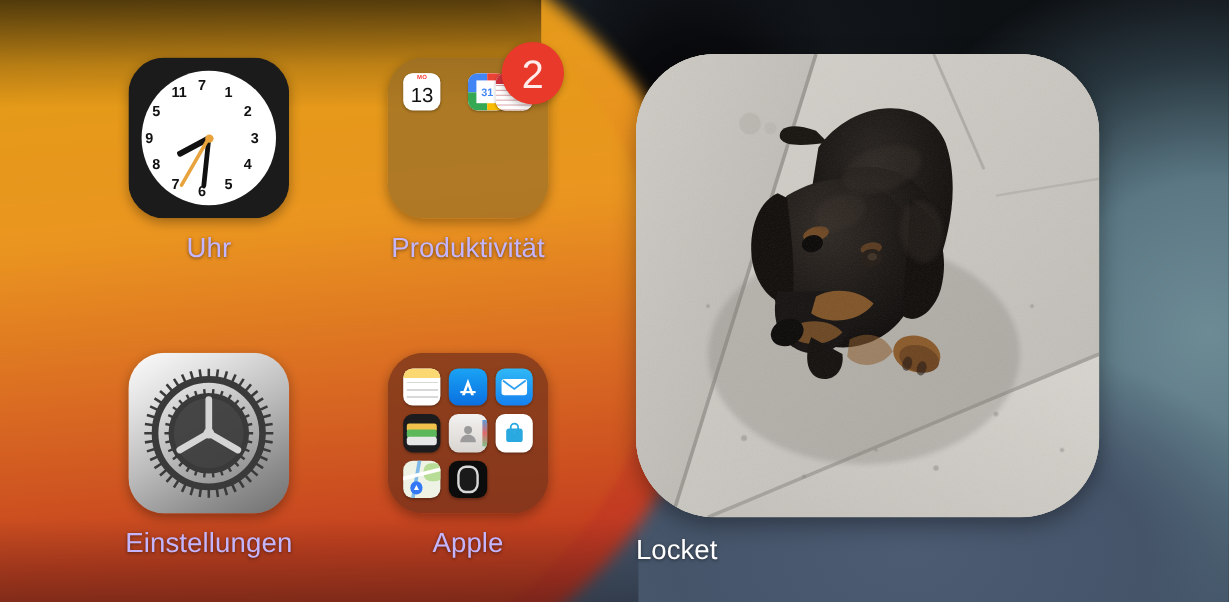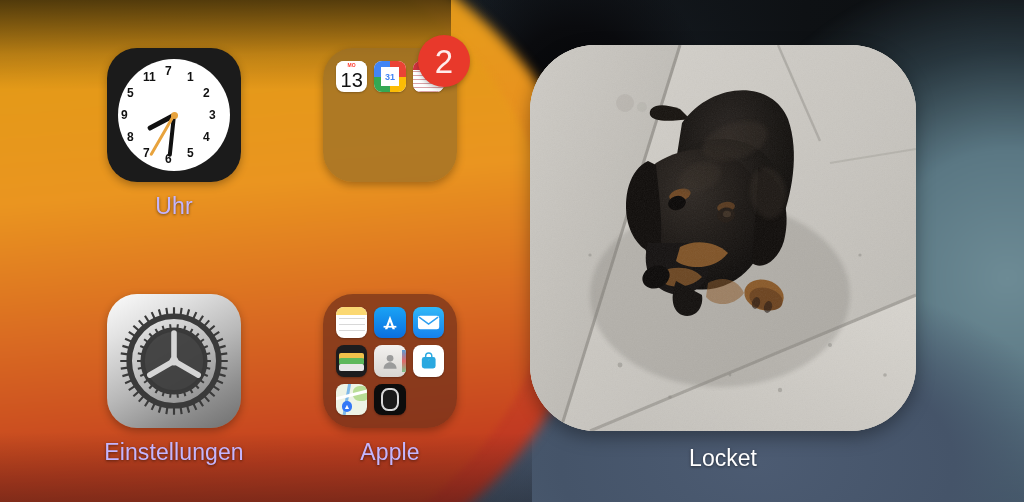--- a/index.html
+++ b/index.html
@@ -105,22 +105,22 @@
   .fgrid { position:absolute; inset:0; padding:13px; display:grid; grid-template-columns:repeat(3,1fr);
            grid-template-rows:repeat(3,1fr); gap:7px; align-content:start; }
   .mini { width:100%; aspect-ratio:1/1; border-radius:8px; overflow:hidden; position:relative;
           box-shadow:0 1px 2px rgba(0,0,0,0.25); }
 
   
   .m-cal-ios { background:#fff; display:flex; flex-direction:column; }
   .m-cal-ios .top { height:26%; background:#fff; color:#ff3b30; font-size:5px; font-weight:700;
                     display:flex; align-items:center; justify-content:center; letter-spacing:0.2px; }
   .m-cal-ios .day { flex:1; display:flex; align-items:center; justify-content:center;
-                    font-size:20px; font-weight:400; color:#111; line-height:1; padding-bottom:2px;}
-  .m-gcal { background:#fff; position:relative; }
+                    font-size:17px; font-weight:400; color:#111; line-height:1; padding-bottom:2px;}
+  .m-gcal { background:#fff; position:relative;margin-left:16px; }
   .m-gcal .q { position:absolute; }
   .m-gcal .q1 { left:0; top:0; width:50%; height:50%; background:#4285f4; }
   .m-gcal .q2 { right:0; top:0; width:50%; height:50%; background:#ea4335; }
   .m-gcal .q3 { left:0; bottom:0; width:50%; height:50%; background:#34a853; }
   .m-gcal .q4 { right:0; bottom:0; width:50%; height:50%; background:#fbbc05; }
   .m-gcal .ctr { position:absolute; left:20%; top:20%; width:60%; height:60%; background:#fff;
                  display:flex; align-items:center; justify-content:center; font-size:9px;
                  font-weight:700; color:#4285f4; }
   .m-fant { background:#fff; position:relative; overflow:hidden; }
   .m-fant .hdr { position:absolute; left:0; right:0; top:0; height:30%; background:#d0323c; }
@@ -179,21 +179,21 @@
 
   
   #locket { position:absolute; left:530px; top:45px; width:386px; height:386px;
             display:flex; flex-direction:column; align-items:center; }
   .widget-card {
     width:386px; height:386px; border-radius:66px; overflow:hidden; position:relative;
     box-shadow:0 6px 18px rgba(0,0,0,0.35);
     background:#b9b6b0;
   }
   .widget-label {
-    position:absolute; top:400px; left:0; width:386px; text-align:center;
+    position:absolute; top:400px; left:0; width:386px; text-align:left;
     font-size:23px; color:#fff; text-shadow:0 1px 3px rgba(0,0,0,0.5);
   }
 </style>
 </head>
 <body>
 
 <div id="wallpaper">
   <div class="wp-base"></div>
   <div class="wp-teal"></div>
   <div class="wp-slate"></div>
@@ -256,20 +256,21 @@
             <div class="mini m-fant">
               <div class="hdr"></div>
               <div class="body"></div>
             </div>
 
           </div>
         </div>
       </div>
       <div class="badge">2</div>
     </div>
+    <div class="label">Produktivität</div>
   </div>
 
   <div class="app" style="left:99px; top:294px;">
     <div class="icon-wrap">
       <div class="icon">
         <div class="settings-bg">
           <svg width="112" height="112" viewBox="0 0 100 100">
             <g fill="#3a3a3a">
               <g id="teeth">
                   <line x1="90.00" y1="50.00" x2="98.00" y2="50.00" stroke="#3a3a3a" stroke-width="1.9"></line>

